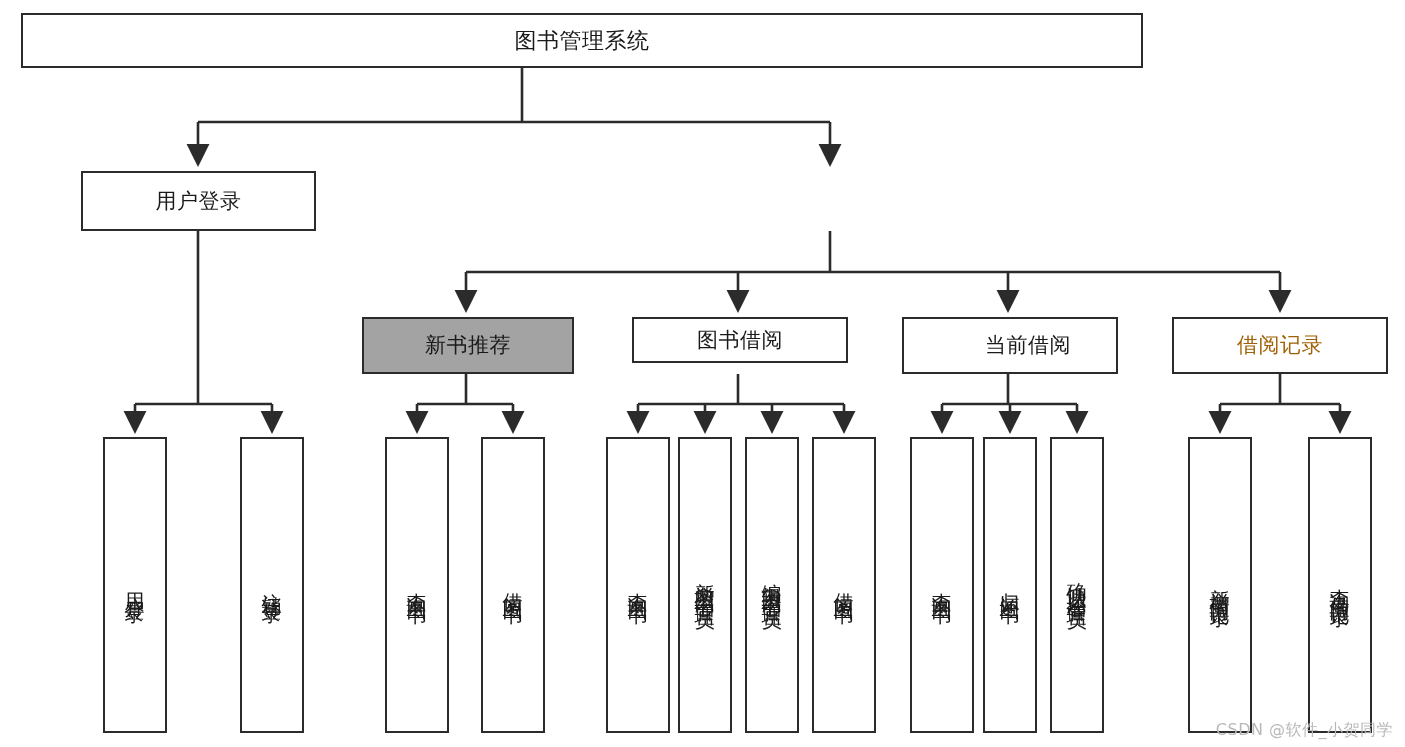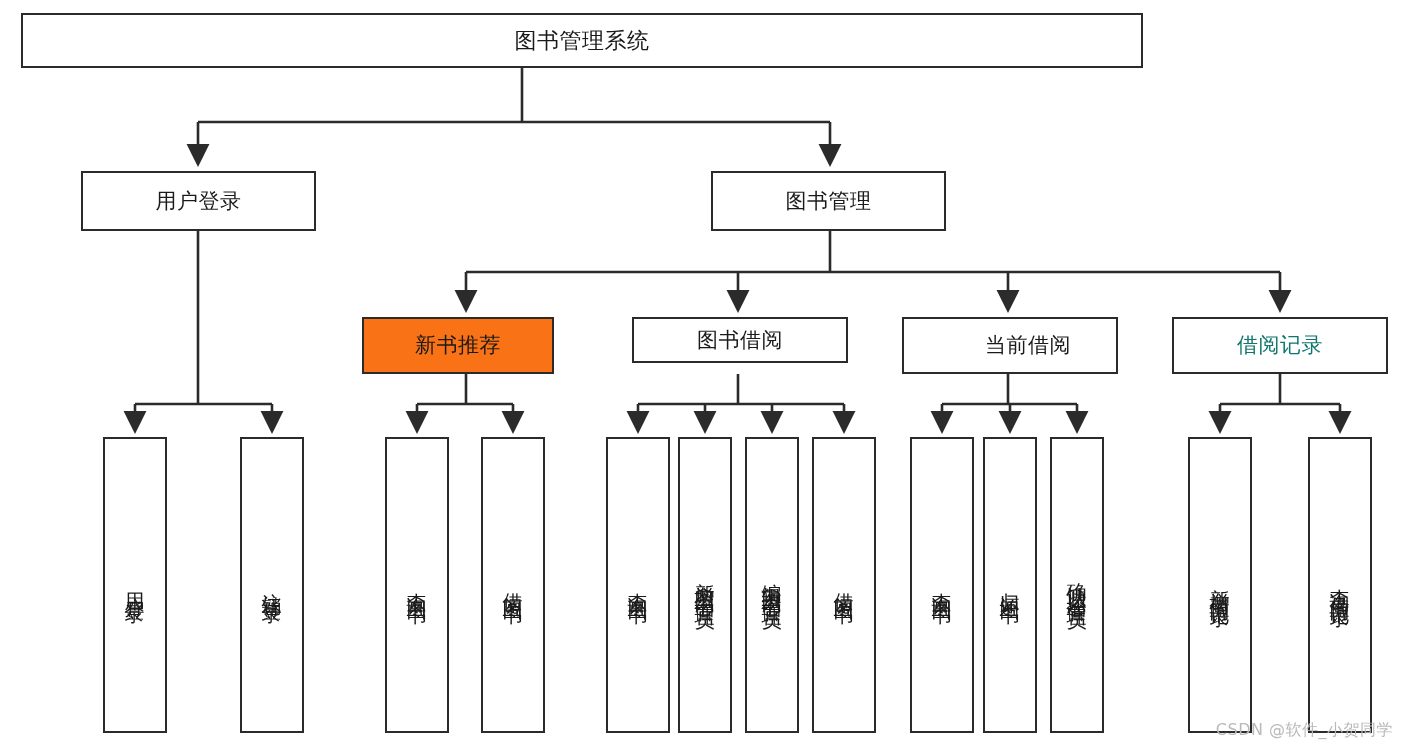--- a/index.html
+++ b/index.html
@@ -136,35 +136,32 @@
     </g>
   </svg>
 
   <div class="node root" style="left: 21px; top: 13px; width: 1122px; height: 55px; border-color: rgb(43, 43, 43); background: rgb(255, 255, 255);">
     <span class="label" style="color: rgb(26, 26, 26);">图书管理系统</span>
   </div>
 
   <div class="node level2" style="left: 81px; top: 171px; width: 235px; height: 60px; border-color: rgb(43, 43, 43); background: rgb(255, 255, 255);">
     <span class="label" style="color: rgb(26, 26, 26);">用户登录</span>
   </div>
-  <div class="node level2" style="left: 711px; top: 171px; width: 235px; height: 60px; border-color: rgb(43, 43, 43); background: rgb(255, 255, 255);">
-    <span class="label" style="color: rgb(26, 26, 26);">图书管理</span>
-  </div>
-
-  <div class="node level3" style="left: 362px; top: 317px; width: 192px; height: 57px; border-color: rgb(43, 43, 43); background: #f97316;">
+
+  <div class="node level3" style="left: 362px; top: 317px; width: 212px; height: 57px; border-color: rgb(43, 43, 43); background: #a3a3a3;">
     <span class="label" style="color: rgb(26, 26, 26);">新书推荐</span>
   </div>
   <div class="node level3" style="left: 632px; top: 317px; width: 216px; height: 46px; border-color: rgb(43, 43, 43); background: rgb(255, 255, 255);">
     <span class="label" style="color: rgb(26, 26, 26);">图书借阅</span>
   </div>
   <div class="node level3" style="left: 902px; top: 317px; width: 216px; height: 57px; border-color: rgb(43, 43, 43); background: rgb(255, 255, 255); padding-left: 36px;">
     <span class="label" style="color: rgb(26, 26, 26);">当前借阅</span>
   </div>
   <div class="node level3" style="left: 1172px; top: 317px; width: 216px; height: 57px; border-color: rgb(43, 43, 43); background: rgb(255, 255, 255);">
-    <span class="label" style="color: #0f766e;">借阅记录</span>
+    <span class="label" style="color: #a16207;">借阅记录</span>
   </div>
 
   <div class="node leaf" style="left: 103px; top: 437px; width: 64px; height: 296px; border-color: rgb(43, 43, 43); background: rgb(255, 255, 255);">
     <span class="label" style="color: rgb(26, 26, 26);">用户登录</span>
   </div>
   <div class="node leaf" style="left: 240px; top: 437px; width: 64px; height: 296px; border-color: rgb(43, 43, 43); background: rgb(255, 255, 255);">
     <span class="label" style="color: rgb(26, 26, 26);">注销登录</span>
   </div>
   <div class="node leaf" style="left: 385px; top: 437px; width: 64px; height: 296px; border-color: rgb(43, 43, 43); background: rgb(255, 255, 255);">
     <span class="label" style="color: rgb(26, 26, 26);">查询图书</span>

